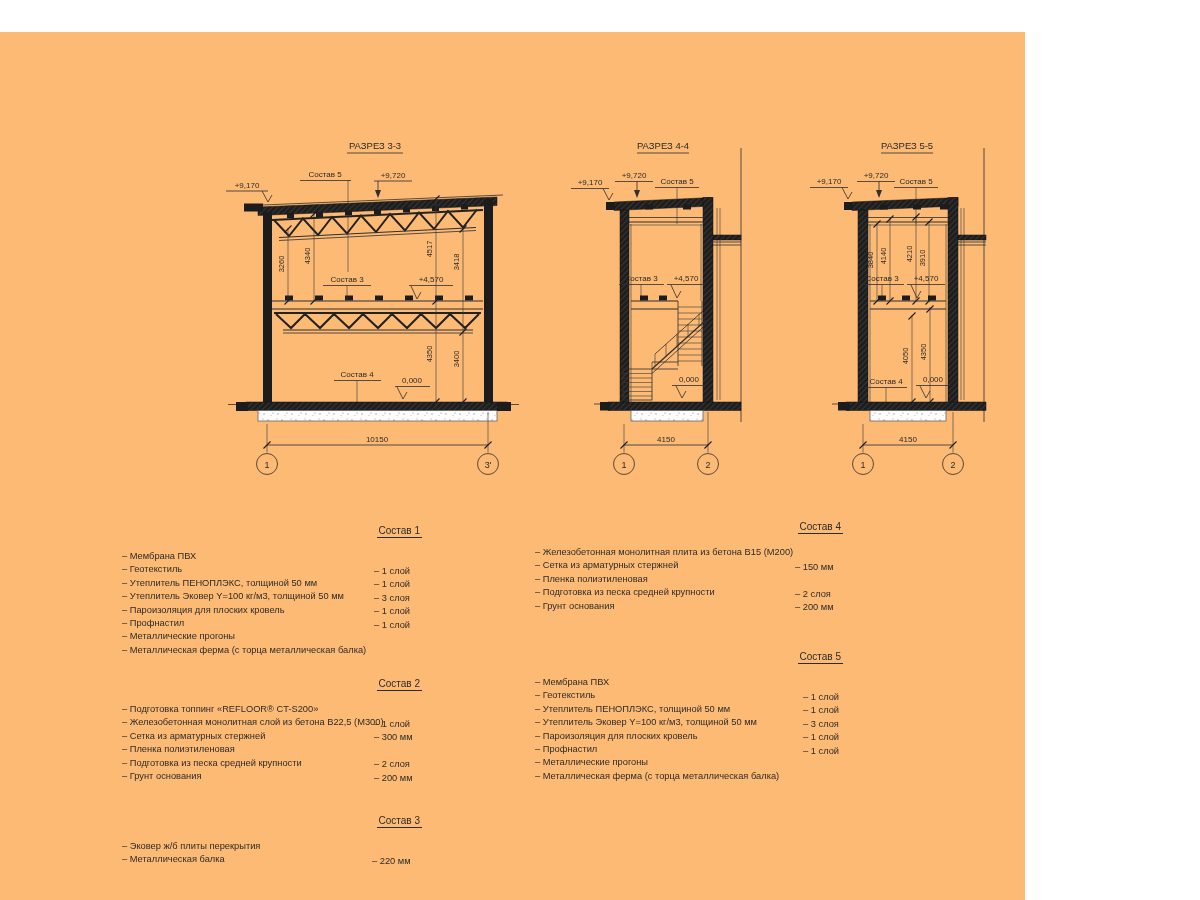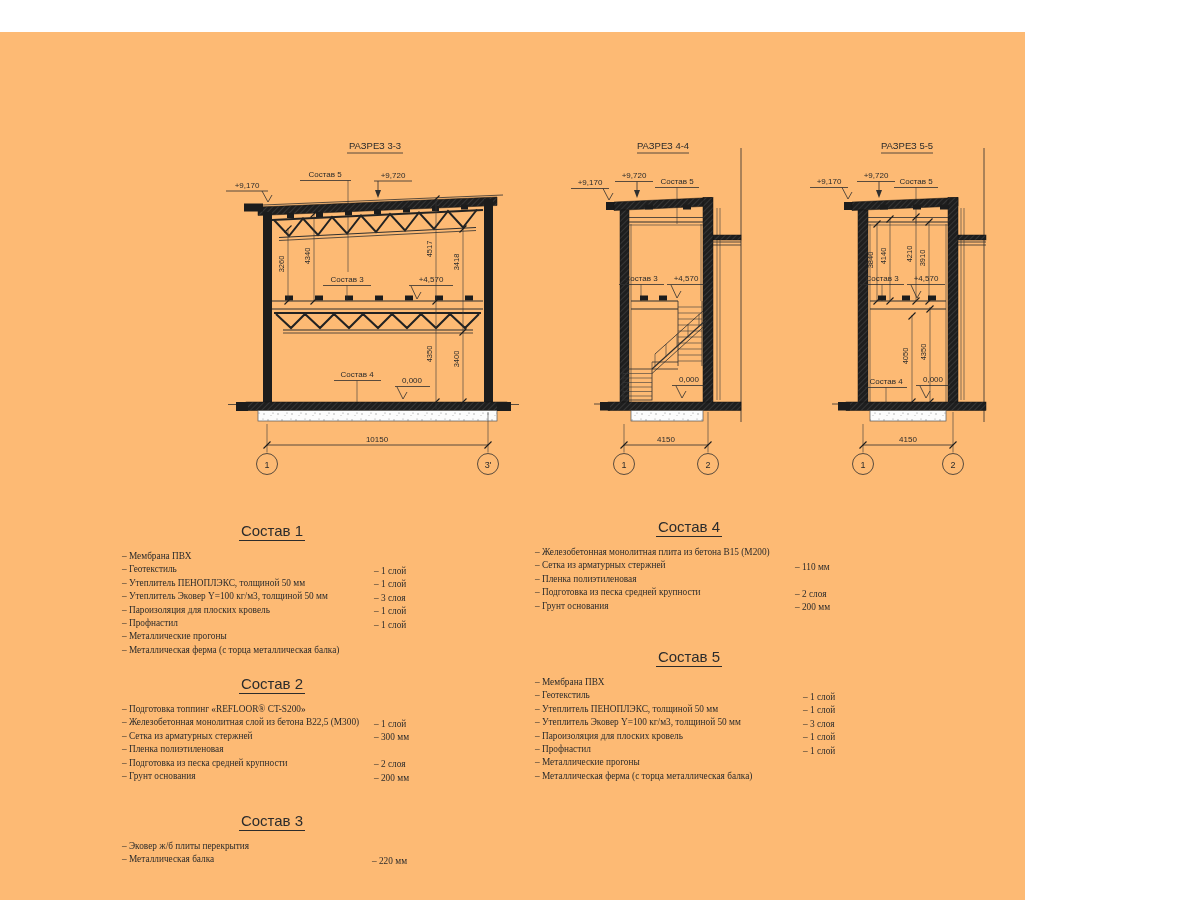--- a/index.html
+++ b/index.html
@@ -9,23 +9,23 @@
   
   .s {stroke:#2f2f2f;fill:none;stroke-width:.8px;}
   .s1{stroke:#2f2f2f;fill:none;stroke-width:1.2px;}
   .s2{stroke:#222;fill:none;stroke-width:2px;}
   .th{stroke:#3a3a3a;fill:none;stroke-width:.6px;}
   .tick{stroke:#1d1d1d;stroke-width:1.1px;}
   .blk{fill:#1c1c1c;stroke:none;}
   .txt{fill:#2b2b2b;font-family:"Liberation Sans",sans-serif;}
   
   .comp{position:absolute;font-size:9.3px;line-height:13.4px;color:#2c2c2c;}
-  .comp-title{font-size:15px;height:13px;margin-bottom:13px;text-align:center;}
+  .comp-title{font-size:10px;height:13px;margin-bottom:13px;text-align:right;}
   .comp-title span{border-bottom:1px solid #2c2c2c;padding:0 2px 1px 2px;}
-  .comp-row{position:relative;white-space:nowrap;font-family:Liberation Serif, serif;}
+  .comp-row{position:relative;white-space:nowrap;}
   .comp-val{position:absolute;left:var(--vc);top:15px;}
 </style>
 </head>
 <body>
 
 <div class="sheet">
 
   <svg class="drw" style="left:220px;top:100px" width="300" height="345" viewBox="220 100 300 345">
     <defs>
       <pattern id="hb1" width="4" height="4" patternUnits="userSpaceOnUse" patternTransform="rotate(45)">
@@ -418,21 +418,21 @@
       <div class="comp-row"><span class="comp-name">– Подготовка из песка средней крупности</span><span class="comp-val">– 200 мм</span></div>
       <div class="comp-row"><span class="comp-name">– Грунт основания</span></div>
     </div>
   <div class="comp" style="left:122px;top:782px;width:300px;--vc:250px">
       <div class="comp-title"><span>Состав 3</span></div>
       <div class="comp-row"><span class="comp-name">– Эковер ж/б плиты перекрытия</span><span class="comp-val">– 220 мм</span></div>
       <div class="comp-row"><span class="comp-name">– Металлическая балка</span></div>
     </div>
   <div class="comp" style="left:535px;top:488px;width:308px;--vc:260px">
       <div class="comp-title"><span>Состав 4</span></div>
-      <div class="comp-row"><span class="comp-name">– Железобетонная  монолитная плита из бетона В15 (М200)</span><span class="comp-val">– 110 мм</span></div>
+      <div class="comp-row"><span class="comp-name">– Железобетонная  монолитная плита из бетона В15 (М200)</span><span class="comp-val">– 150 мм</span></div>
       <div class="comp-row"><span class="comp-name">– Сетка из арматурных стержней</span></div>
       <div class="comp-row"><span class="comp-name">– Пленка полиэтиленовая</span><span class="comp-val">– 2 слоя</span></div>
       <div class="comp-row"><span class="comp-name">– Подготовка из песка средней крупности</span><span class="comp-val">– 200 мм</span></div>
       <div class="comp-row"><span class="comp-name">– Грунт основания</span></div>
     </div>
   <div class="comp" style="left:535px;top:618px;width:308px;--vc:268px">
       <div class="comp-title"><span>Состав 5</span></div>
       <div class="comp-row"><span class="comp-name">– Мембрана ПВХ</span><span class="comp-val">– 1 слой</span></div>
       <div class="comp-row"><span class="comp-name">– Геотекстиль</span><span class="comp-val">– 1 слой</span></div>
       <div class="comp-row"><span class="comp-name">– Утеплитель ПЕНОПЛЭКС, толщиной 50 мм</span><span class="comp-val">– 3 слоя</span></div>

